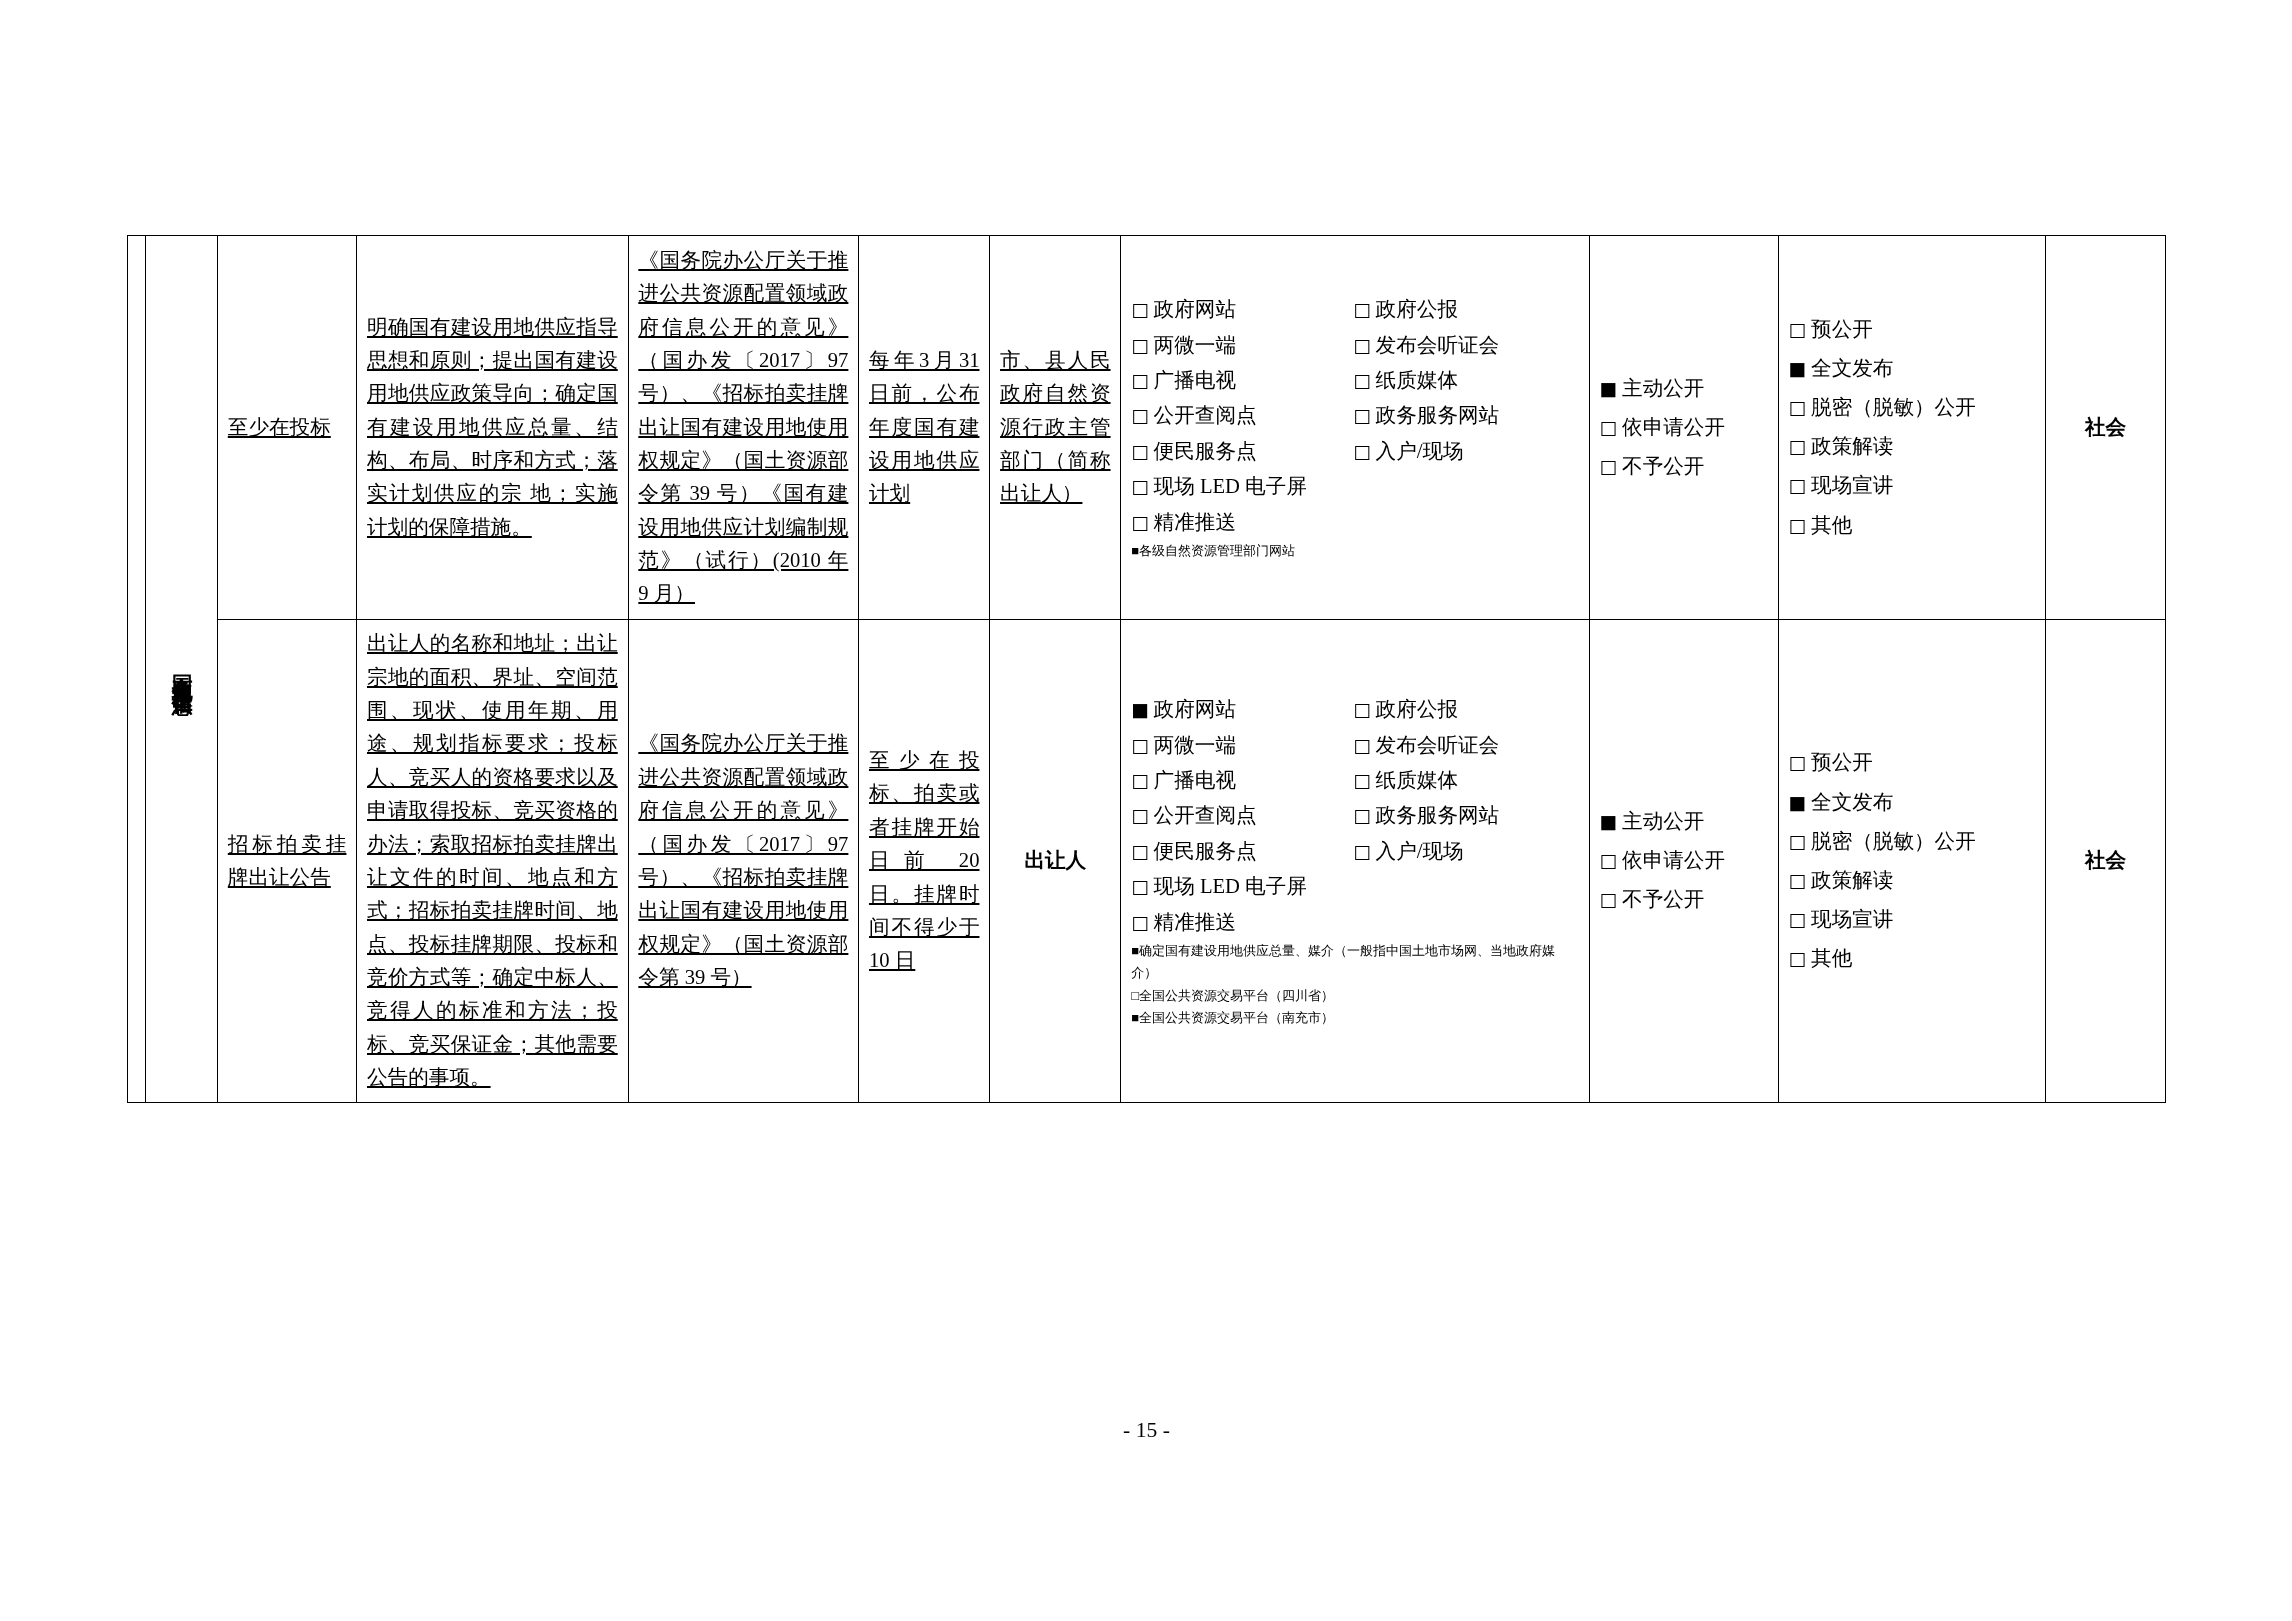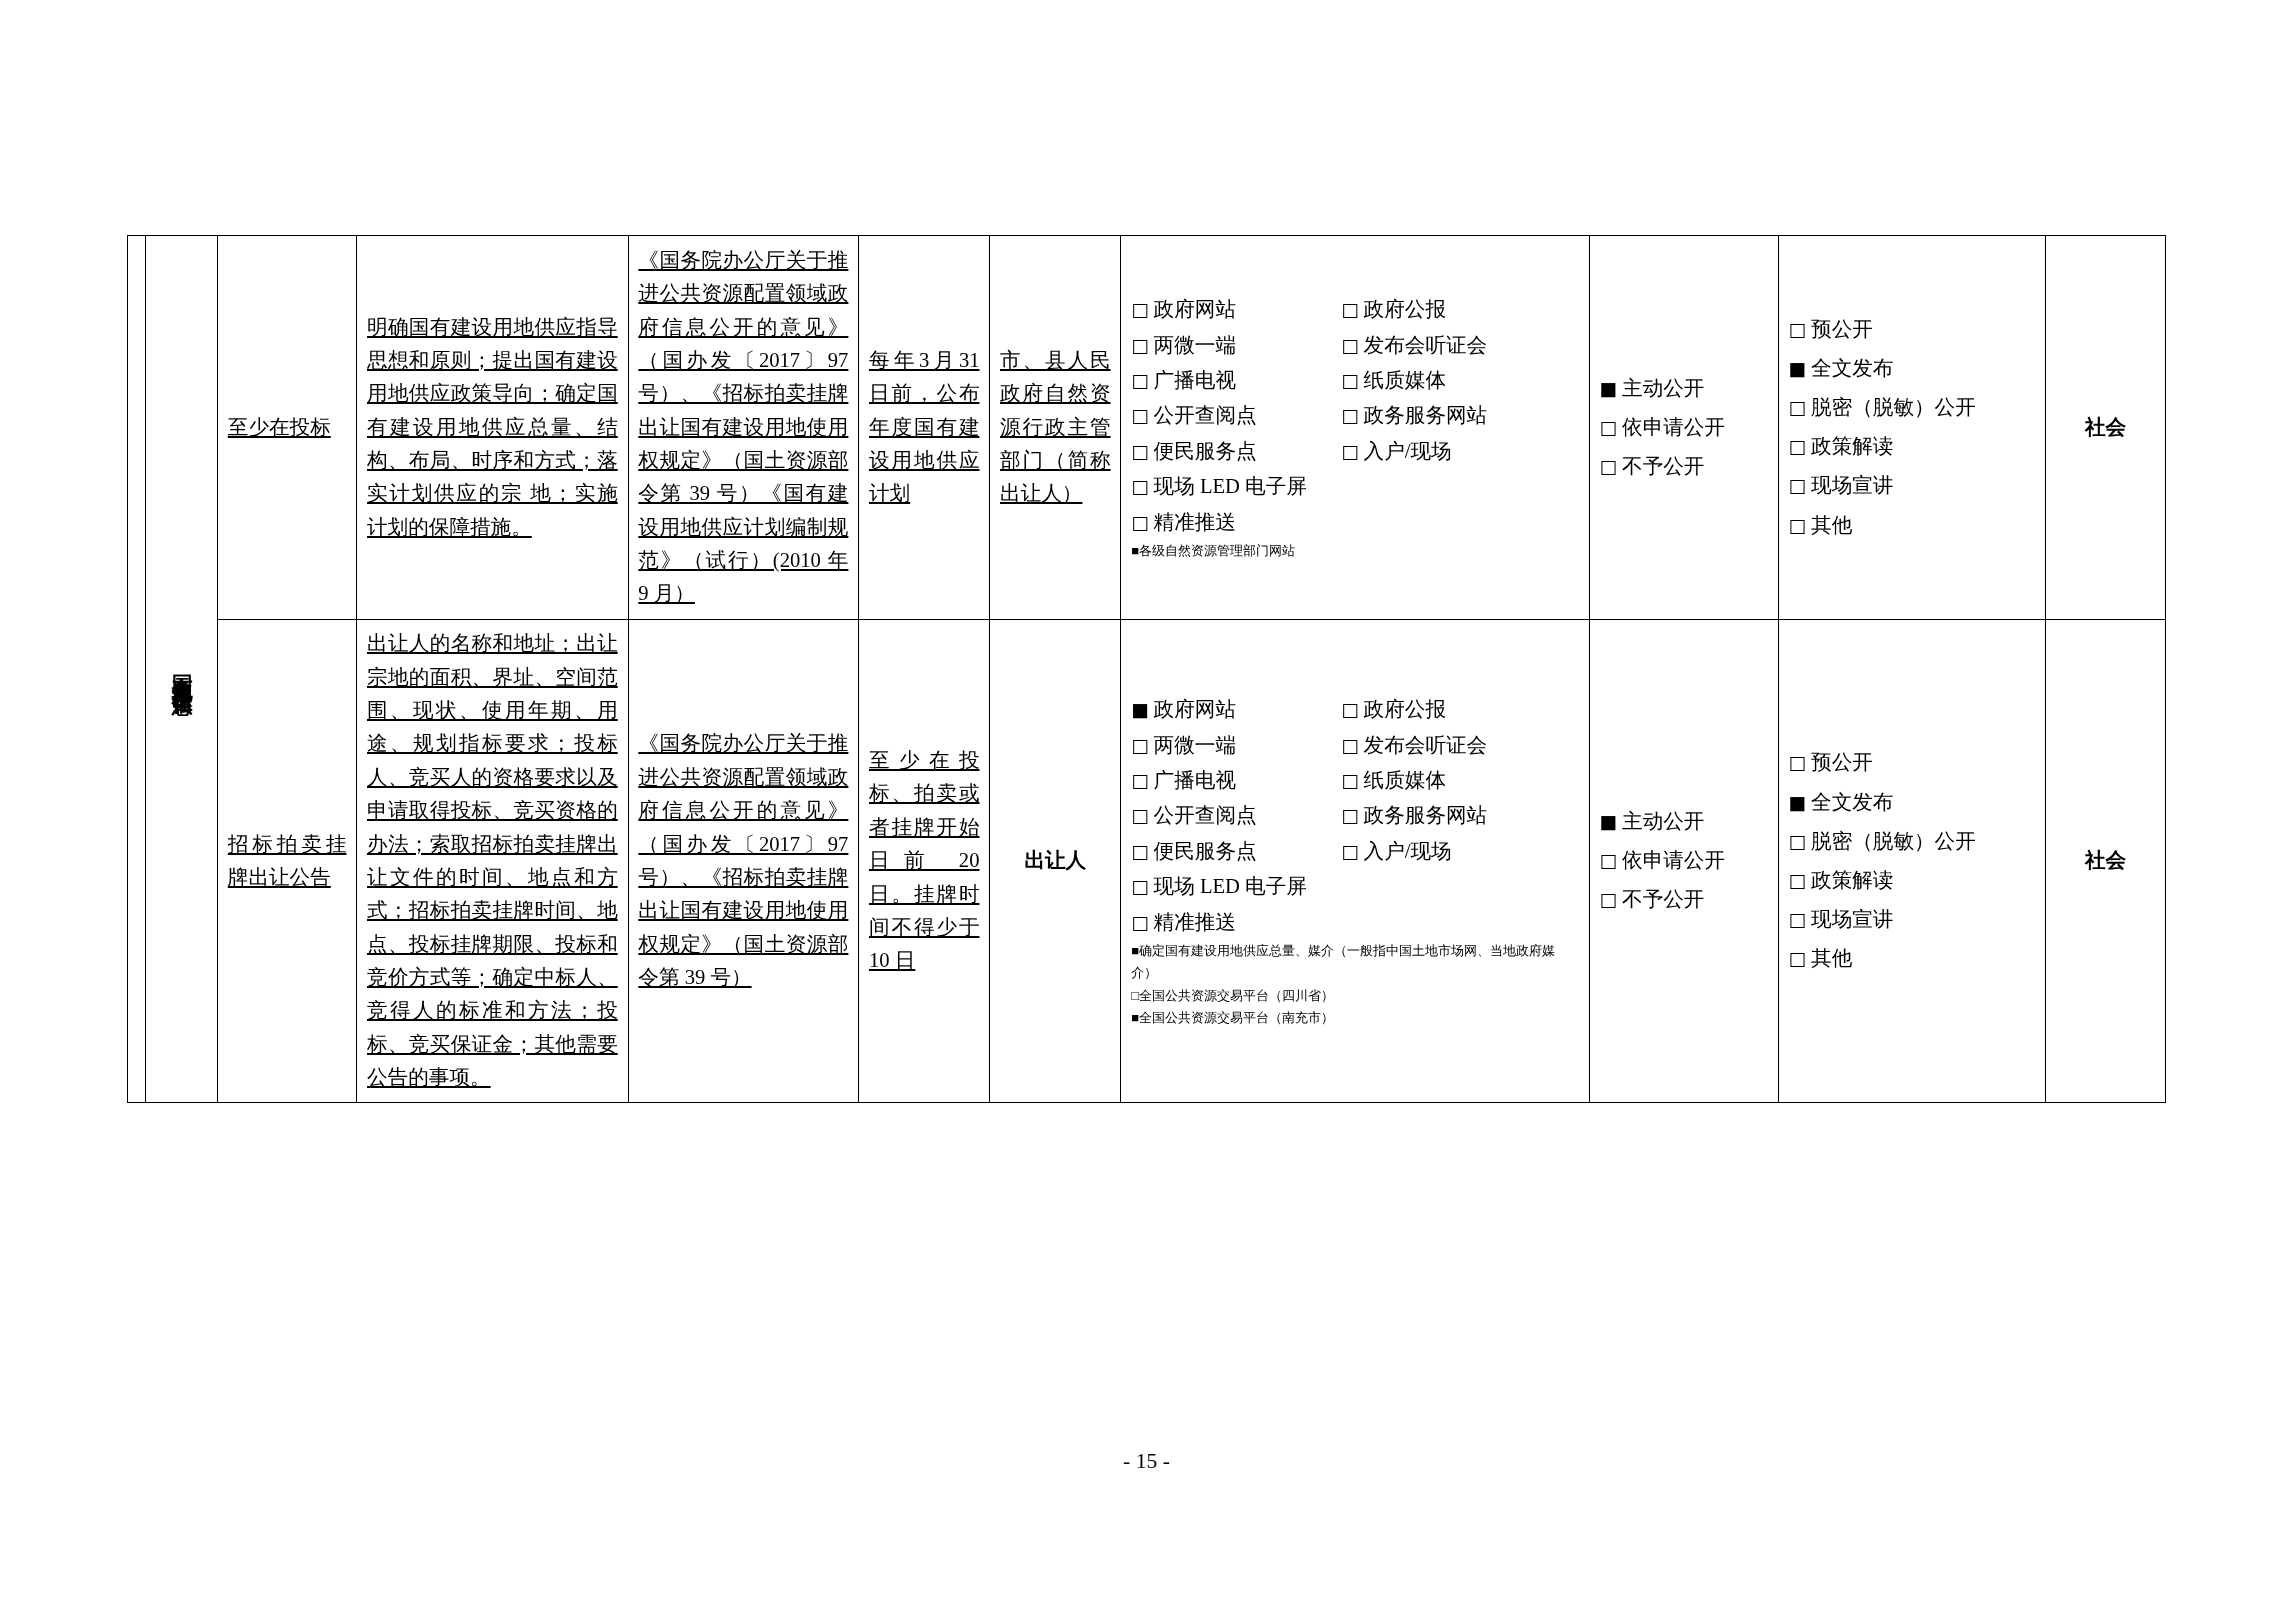--- a/index.html
+++ b/index.html
@@ -57,21 +57,21 @@
     line-height: 1.25;
     font-size: 20.6px;
     white-space: nowrap;
   }
   .cell-center { text-align: center; font-weight: bold; }
   .cell-just { text-align: justify; text-justify: inter-ideograph; text-decoration: underline; }
   .cell-top { vertical-align: top; }
 
   .channel-grid {
     display: flex;
-    gap: 4px;
+    gap: 16px;
   }
   .channel-col-a { width: 206px; flex: none; }
   .channel-col-b { width: 211px; flex: none; }
   .opt {
     display: block;
     white-space: nowrap;
     line-height: 1.72;
     font-size: 20.6px;
   }
   .opt .box {
@@ -81,21 +81,21 @@
   }
   .opt-wide {
     display: block;
     line-height: 1.72;
     font-size: 13px;
   }
   .mode-list .opt, .form-list .opt { line-height: 1.9; }
   .pagenum {
     position: absolute;
     left: 0;
-    top: 1449px;
+    top: 1418px;
     width: 2293px;
     text-align: center;
     font-size: 21.6px;
     font-family: "Liberation Serif", serif;
   }
 </style>
 </head>
 <body>
 
 <div class="page">

